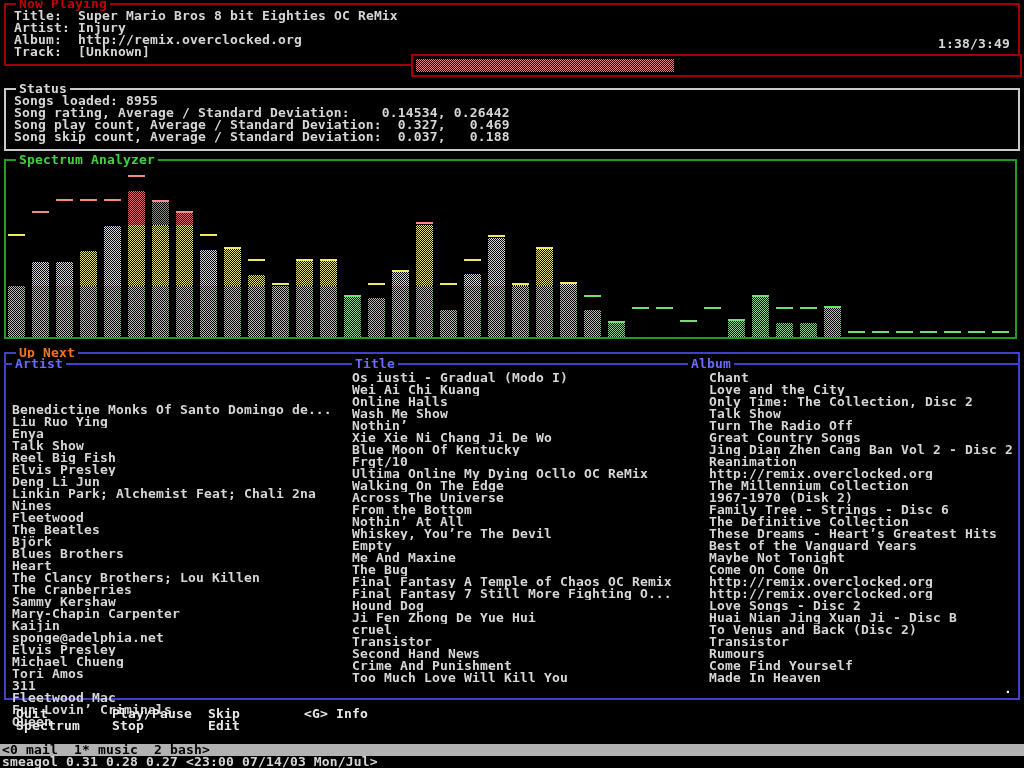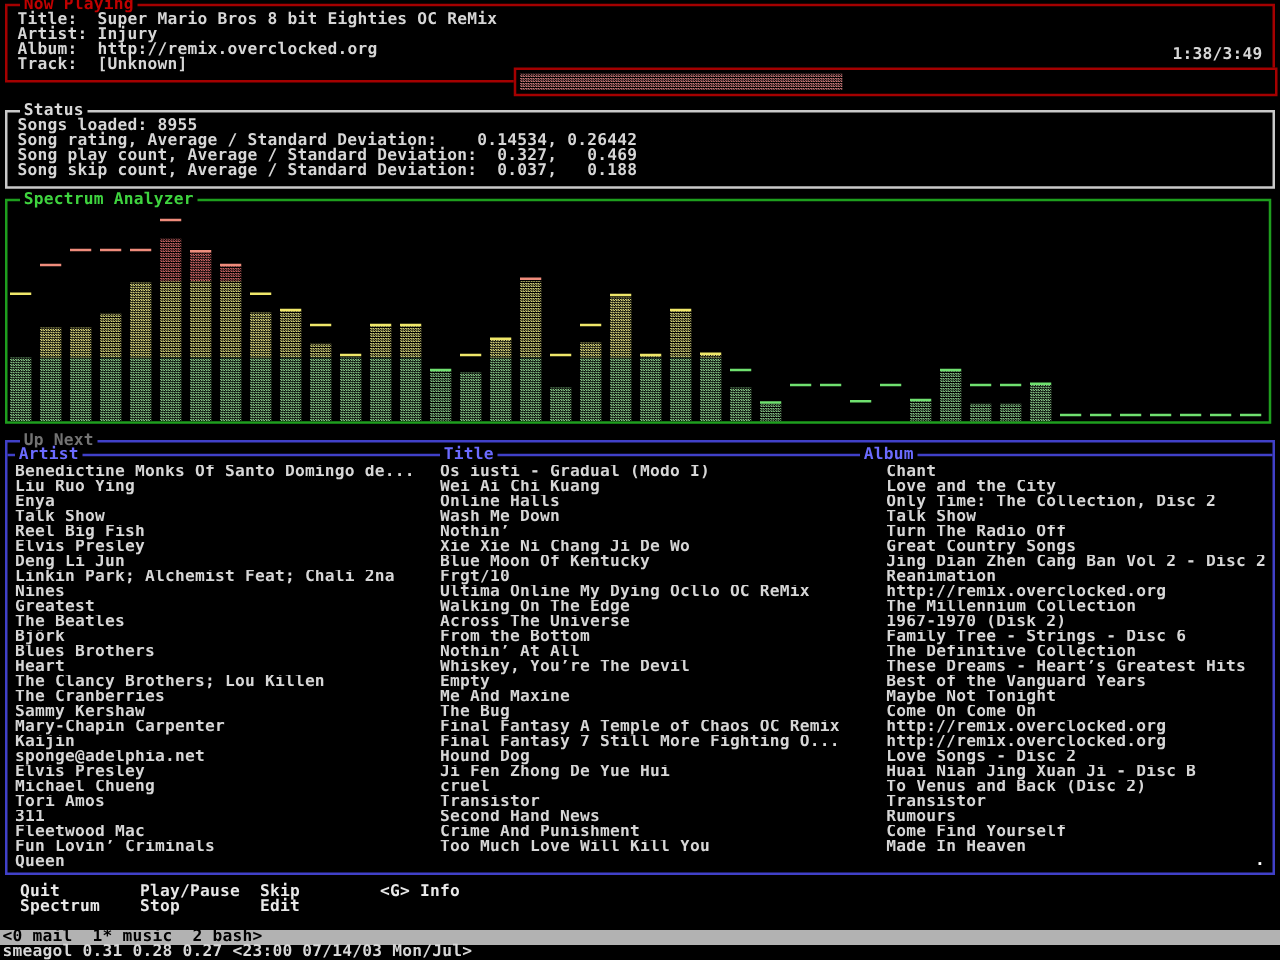--- a/index.html
+++ b/index.html
@@ -24,26 +24,26 @@
   .st-lines div{height:12px;white-space:pre;}
   
   .sp{left:4px;top:159px;width:1009px;height:176px;border-color:#1e9e1e;}
   .sp .boxlabel{color:#3fd43f;}
   #spectrum-bars{position:absolute;left:0;top:0;right:0;bottom:0;}
   .bar{position:absolute;bottom:0;width:17px;}
   .seg{position:absolute;left:0;width:17px;}
   .peak{position:absolute;left:0;width:17px;height:2px;}
   
   .up{left:4px;top:352px;width:1012px;height:344px;border-color:#4040c8;}
-  .up .boxlabel{color:#737373;}
+  .up .boxlabel{color:#f97316;}
   .up-headline{position:absolute;left:0;right:0;top:9px;height:2px;background:#4040c8;}
   .up-head{position:absolute;top:4px;background:#000;padding:0 3px;color:#6b6bff;white-space:pre;z-index:2;}
   .col{position:absolute;top:18px;}
   .col div{height:12px;white-space:pre;overflow:hidden;}
-  .c-artist{left:6px;width:334px;}
+  .c-artist{left:6px;width:334px;margin-top:32px;}
   .c-title{left:346px;width:334px;}
   .c-album{left:703px;width:326px;}
   .dot{position:absolute;right:6px;bottom:3px;color:#fff;}
   
   .keys{position:absolute;left:0;width:1024px;height:12px;}
   .key{position:absolute;white-space:pre;color:#e8e8e8;}
   
   .screenbar{position:absolute;left:0;top:744px;width:1024px;height:12px;background:#b2b2b2;color:#000;white-space:pre;padding-left:2px;box-sizing:border-box;}
   .hostbar{position:absolute;left:0;top:756px;width:1024px;height:12px;color:#d6d6d6;white-space:pre;padding-left:2px;box-sizing:border-box;}
 </style>
@@ -269,21 +269,21 @@
   <div class="col c-artist" id="col-artist">
       <div>Benedictine Monks Of Santo Domingo de...</div>
       <div>Liu Ruo Ying</div>
       <div>Enya</div>
       <div>Talk Show</div>
       <div>Reel Big Fish</div>
       <div>Elvis Presley</div>
       <div>Deng Li Jun</div>
       <div>Linkin Park; Alchemist Feat; Chali 2na</div>
       <div>Nines</div>
-      <div>Greatest</div>
+      <div>Fleetwood</div>
       <div>The Beatles</div>
       <div>Björk</div>
       <div>Blues Brothers</div>
       <div>Heart</div>
       <div>The Clancy Brothers; Lou Killen</div>
       <div>The Cranberries</div>
       <div>Sammy Kershaw</div>
       <div>Mary-Chapin Carpenter</div>
       <div>Kaijin</div>
       <div>sponge@adelphia.net</div>
@@ -292,21 +292,21 @@
       <div>Tori Amos</div>
       <div>311</div>
       <div>Fleetwood Mac</div>
       <div>Fun Lovin’ Criminals</div>
       <div>Queen</div>
     </div>
   <div class="col c-title" id="col-title">
       <div>Os iusti - Gradual (Modo I)</div>
       <div>Wei Ai Chi Kuang</div>
       <div>Online Halls</div>
-      <div>Wash Me Down</div>
+      <div>Wash Me Show</div>
       <div>Nothin’</div>
       <div>Xie Xie Ni Chang Ji De Wo</div>
       <div>Blue Moon Of Kentucky</div>
       <div>Frgt/10</div>
       <div>Ultima Online My Dying Ocllo OC ReMix</div>
       <div>Walking On The Edge</div>
       <div>Across The Universe</div>
       <div>From the Bottom</div>
       <div>Nothin’ At All</div>
       <div>Whiskey, You’re The Devil</div>

